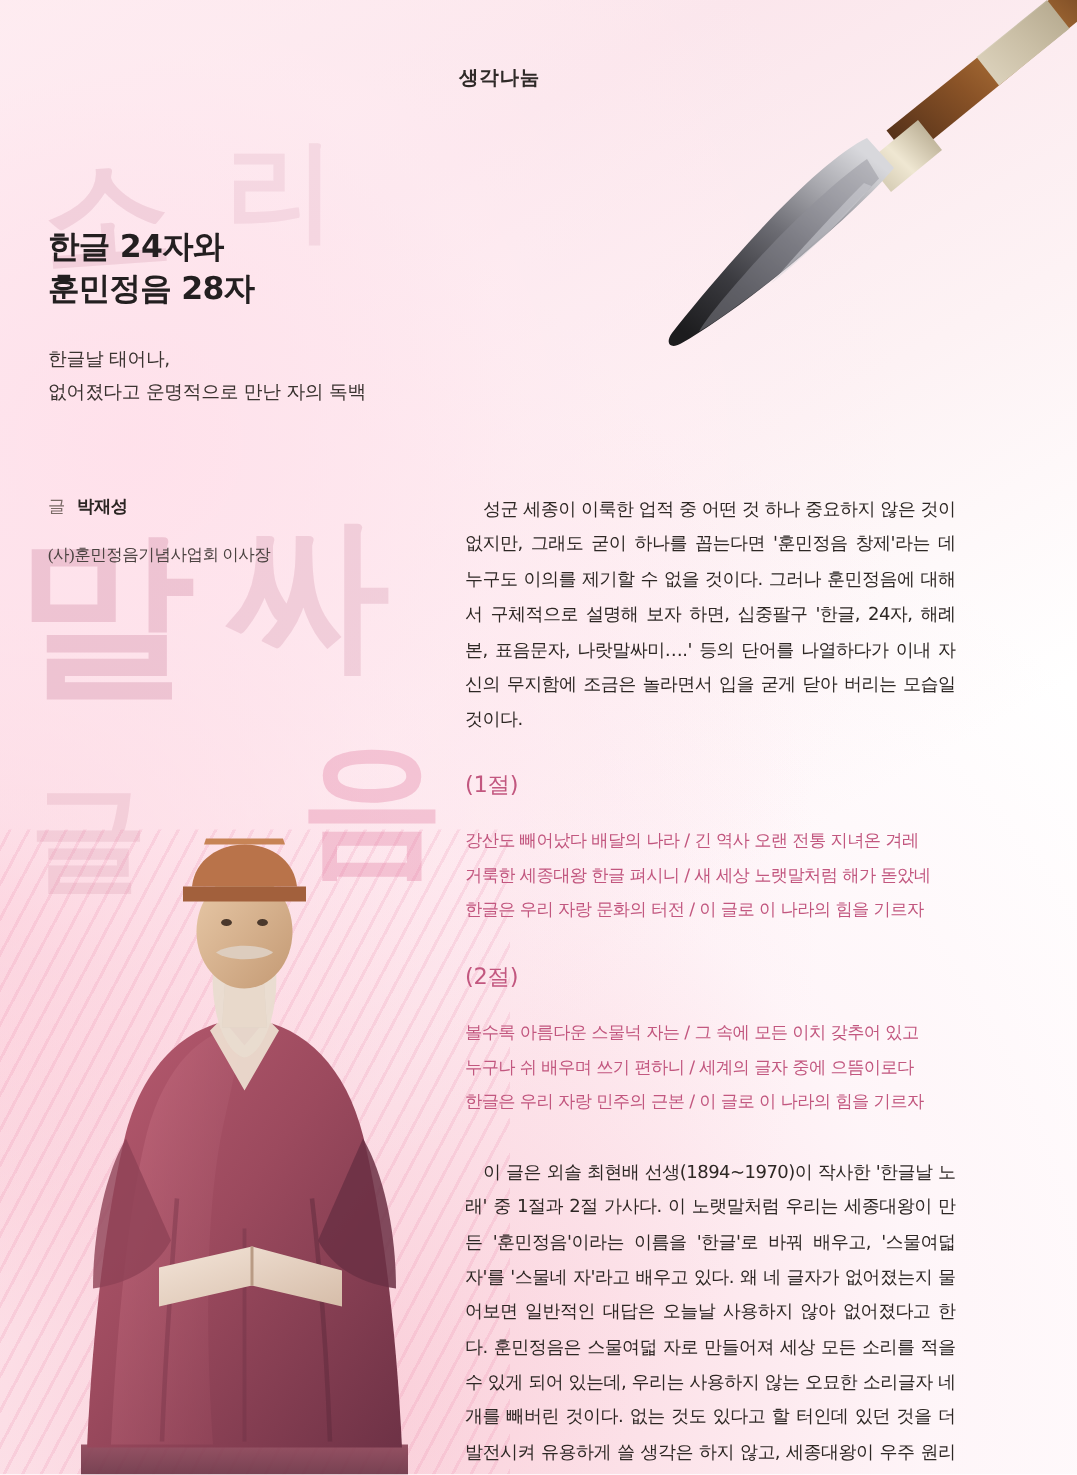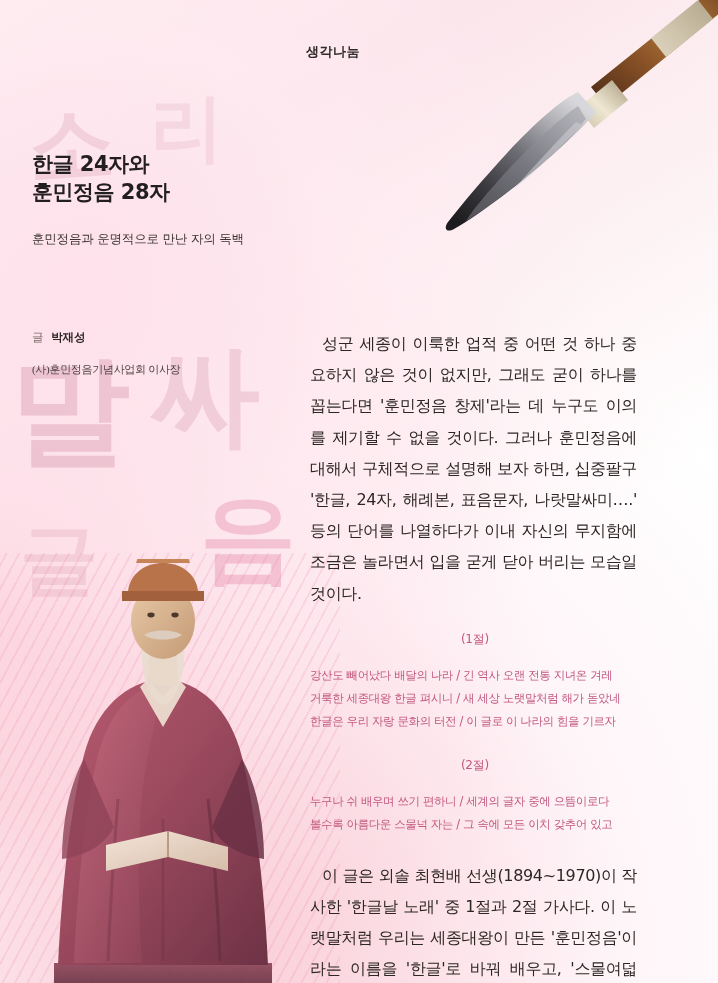--- a/index.html
+++ b/index.html
@@ -145,34 +145,33 @@
 
   
   .body-col {
     position: absolute;
     left: 310px;
     top: 328px;
     width: 330px;
     font-family: "DejaVu Sans", sans-serif;
   }
   .para {
-    font-size: 16px;
+    font-size: 12px;
     line-height: 1.95;
     color: #2d2724;
     text-align: justify;
     letter-spacing: -0.35px;
     margin: 0 3px 22px 0;
     text-indent: 12px;
   }
   .verse-label {
-    font-size: 12px;
+    font-size: 15px;
     color: #c2577f;
     margin: 0 0 6px 0;
     letter-spacing: -0.2px;
-    text-align: center;
   }
   .verse {
     font-size: 11.5px;
     line-height: 2.0;
     color: #c2577f;
     margin: 16px 0 24px 0;
     letter-spacing: -0.4px;
   }
   .verse div { white-space: nowrap; }
 </style>
@@ -229,21 +228,22 @@
     <path d="M188 131 C170 150 140 180 112 202 C96 214 80 226 68 233 C73 224 88 206 108 184 C132 158 160 132 180 118 Z" fill="#8f8f97" opacity="0.45"></path>
     <path d="M183 136 C167 155 140 182 116 201 C136 178 160 152 178 134 Z" fill="#d4d4d9" opacity="0.5"></path>
   </svg>
 
   <div class="title-block">
     <div class="title">
       <div>한글 24자와</div>
       <div>훈민정음 28자</div>
     </div>
     <div class="subtitle">
-      <div>훈민정음과 운명적으로 만난 자의 독백</div>
+      <div>한글날 태어나,</div>
+      <div>없어졌다고 운명적으로 만난 자의 독백</div>
     </div>
   </div>
 
   <div class="byline">
     <div class="byline-name">
       <span class="lbl">글</span><span>박재성</span>
     </div>
     <div class="byline-org">(사)훈민정음기념사업회 이사장</div>
   </div>
 
@@ -312,20 +312,21 @@
 
     <p class="verse-label">(1절)</p>
     <div class="verse">
       <div>강산도 빼어났다 배달의 나라 / 긴 역사 오랜 전통 지녀온 겨레</div>
       <div>거룩한 세종대왕 한글 펴시니 / 새 세상 노랫말처럼 해가 돋았네</div>
       <div>한글은 우리 자랑 문화의 터전 / 이 글로 이 나라의 힘을 기르자</div>
     </div>
 
     <p class="verse-label">(2절)</p>
     <div class="verse">
+      <div>볼수록 아름다운 스물넉 자는 / 그 속에 모든 이치 갖추어 있고</div>
       <div>누구나 쉬 배우며 쓰기 편하니 / 세계의 글자 중에 으뜸이로다</div>
-      <div>볼수록 아름다운 스물넉 자는 / 그 속에 모든 이치 갖추어 있고</div>
+      <div>한글은 우리 자랑 민주의 근본 / 이 글로 이 나라의 힘을 기르자</div>
     </div>
 
     <p class="para">이 글은 외솔 최현배 선생(1894~1970)이 작사한 '한글날 노래' 중 1절과 2절 가사다. 이 노랫말처럼 우리는 세종대왕이 만든 '훈민정음'이라는 이름을 '한글'로 바꿔 배우고, '스물여덟 자'를 '스물네 자'라고 배우고 있다. 왜 네 글자가 없어졌는지 물어보면 일반적인 대답은 오늘날 사용하지 않아 없어졌다고 한다. 훈민정음은 스물여덟 자로 만들어져 세상 모든 소리를 적을 수 있게 되어 있는데, 우리는 사용하지 않는 오묘한 소리글자 네 개를 빼버린 것이다. 없는 것도 있다고 할 터인데 있던 것을 더 발전시켜 유용하게 쓸 생각은 하지 않고, 세종대왕이 우주 원리와 자연법칙을 바탕으로 헤아</p>
   </div>
 
 </div>
 
 </body></html>

